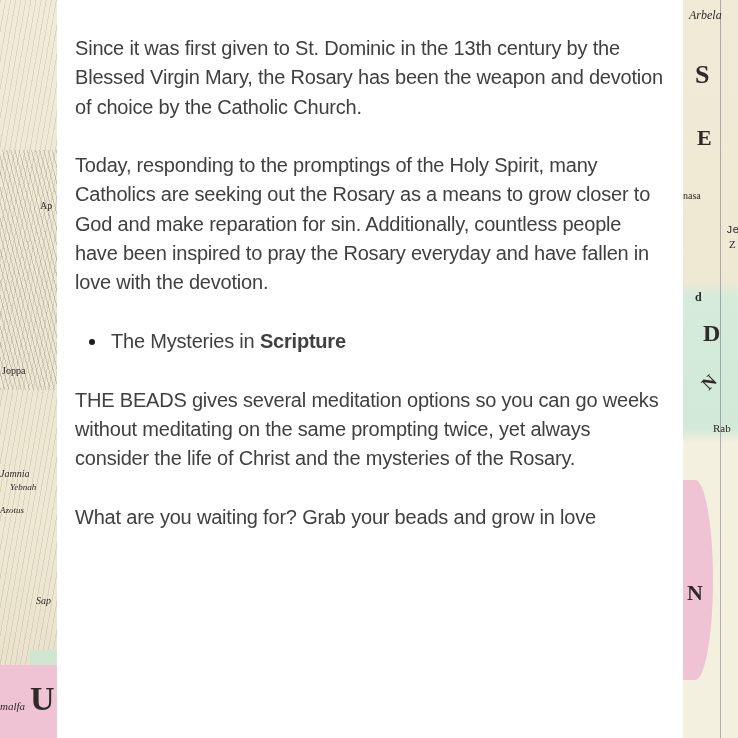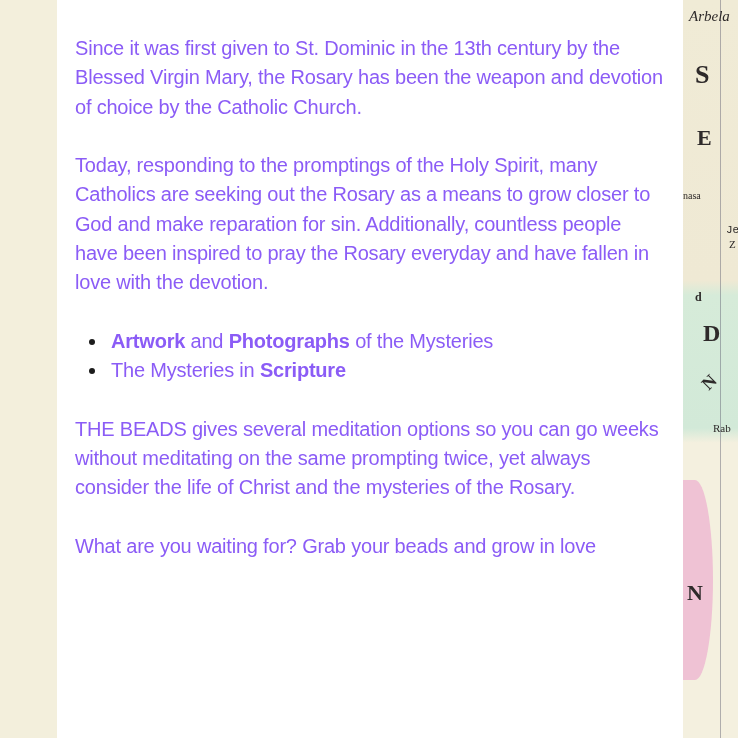--- a/index.html
+++ b/index.html
@@ -25,57 +25,69 @@
     .map-right .pink { position: absolute; left: 0; top: 480px; width: 30px; height: 200px;
       background: #efc2d4; border-radius: 0 60% 60% 0 / 0 50% 50% 0; }
     .map-right .gridline { position: absolute; left: 37px; top: 0; bottom: 0; width: 1px; background: rgba(90,90,110,0.45); }
     .map-label { position: absolute; font-family: "Liberation Serif", "DejaVu Serif", serif; color: #2e2a2a; }
     .panel {
       position: absolute; left: 57px; top: 0; width: 626px; height: 738px;
       background: #ffffff;
     }
     .content {
       position: absolute; left: 18px; top: 34px; width: 590px;
-      font-size: 20px; line-height: 29.3px; color: #8b5cf6;
+      font-size: 20px; line-height: 29.3px; color: #404040;
       letter-spacing: -0.2px;
     }
     .content p { margin: 0 0 29.3px 0; }
     .content ul { margin: 0 0 29.3px 0; padding-left: 36px; list-style: none; }
     .content li { position: relative; }
     .content li::before {
       content: ""; position: absolute; left: -22px; top: 12px;
       width: 6px; height: 6px; border-radius: 50%; background: #1c1c1c;
     }
     .content b { font-weight: 700; }
   </style>
 </head>
 <body>
 
 <div class="map-bg">
+  <div class="map-left">
+    <div class="sea"></div>
+    <div class="green"></div>
+    <div class="pink"></div>
+    <span class="map-label" style="left:40px;top:200px;font-size:10px;">Ap</span>
+    <span class="map-label" style="left:2px;top:365px;font-size:10px;">Joppa</span>
+    <span class="map-label" style="left:0px;top:468px;font-size:10px;font-style:italic;">Jamnia</span>
+    <span class="map-label" style="left:10px;top:482px;font-size:9px;font-style:italic;">Yebnah</span>
+    <span class="map-label" style="left:0px;top:505px;font-size:9px;font-style:italic;">Azotus</span>
+    <span class="map-label" style="left:36px;top:595px;font-size:10px;font-style:italic;">Sap</span>
+    <span class="map-label" style="left:30px;top:680px;font-size:34px;font-weight:700;">U</span>
+    <span class="map-label" style="left:0px;top:700px;font-size:11px;font-style:italic;">malfa</span>
+  </div>
   <div class="map-right">
     <div class="pink"></div>
     <div class="gridline"></div>
-    <span class="map-label" style="left:6px;top:8px;font-size:15px;font-style:italic;">Arbela</span>
+    <span class="map-label" style="left:6px;top:8px;font-size:12px;font-style:italic;">Arbela</span>
     <span class="map-label" style="left:12px;top:60px;font-size:26px;font-weight:700;">S</span>
     <span class="map-label" style="left:14px;top:125px;font-size:22px;font-weight:700;">E</span>
     <span class="map-label" style="left:0px;top:190px;font-size:10px;">nasa</span>
     <span class="map-label" style="left:43px;top:224px;font-size:11px;font-family:Liberation Mono, monospace;">Je</span>
     <span class="map-label" style="left:46px;top:238px;font-size:11px;">Z</span>
     <span class="map-label" style="left:12px;top:290px;font-size:12px;font-weight:700;">d</span>
     <span class="map-label" style="left:20px;top:320px;font-size:24px;font-weight:700;">D</span>
     <span class="map-label" style="left:20px;top:372px;font-size:18px;font-weight:700;transform:rotate(-45deg);">N</span>
     <span class="map-label" style="left:30px;top:422px;font-size:11px;">Rab</span>
     <span class="map-label" style="left:4px;top:580px;font-size:22px;font-weight:700;">N</span>
   </div>
 </div>
 
 <div class="panel">
   <div class="content">
     <p>Since it was first given to St. Dominic in the 13th century by the Blessed Virgin Mary, the Rosary has been the weapon and devotion of choice by the Catholic Church.</p>
     <p>Today, responding to the promptings of the Holy Spirit, many Catholics are seeking out the Rosary as a means to grow closer to God and make reparation for sin. Additionally, countless people have been inspired to pray the Rosary everyday and have fallen in love with the devotion.</p>
     <ul>
-      <li><b>Artwork</b><span> and </span><b>Photographs</b><span> of the Mysteries</span></li>
       <li><span>The Mysteries in </span><b>Scripture</b></li>
     </ul>
     <p>THE BEADS gives several meditation options so you can go weeks without meditating on the same prompting twice, yet always consider the life of Christ and the mysteries of the Rosary.</p>
     <p>What are you waiting for? Grab your beads and grow in love</p>
   </div>
 </div>
 
 </body></html>

